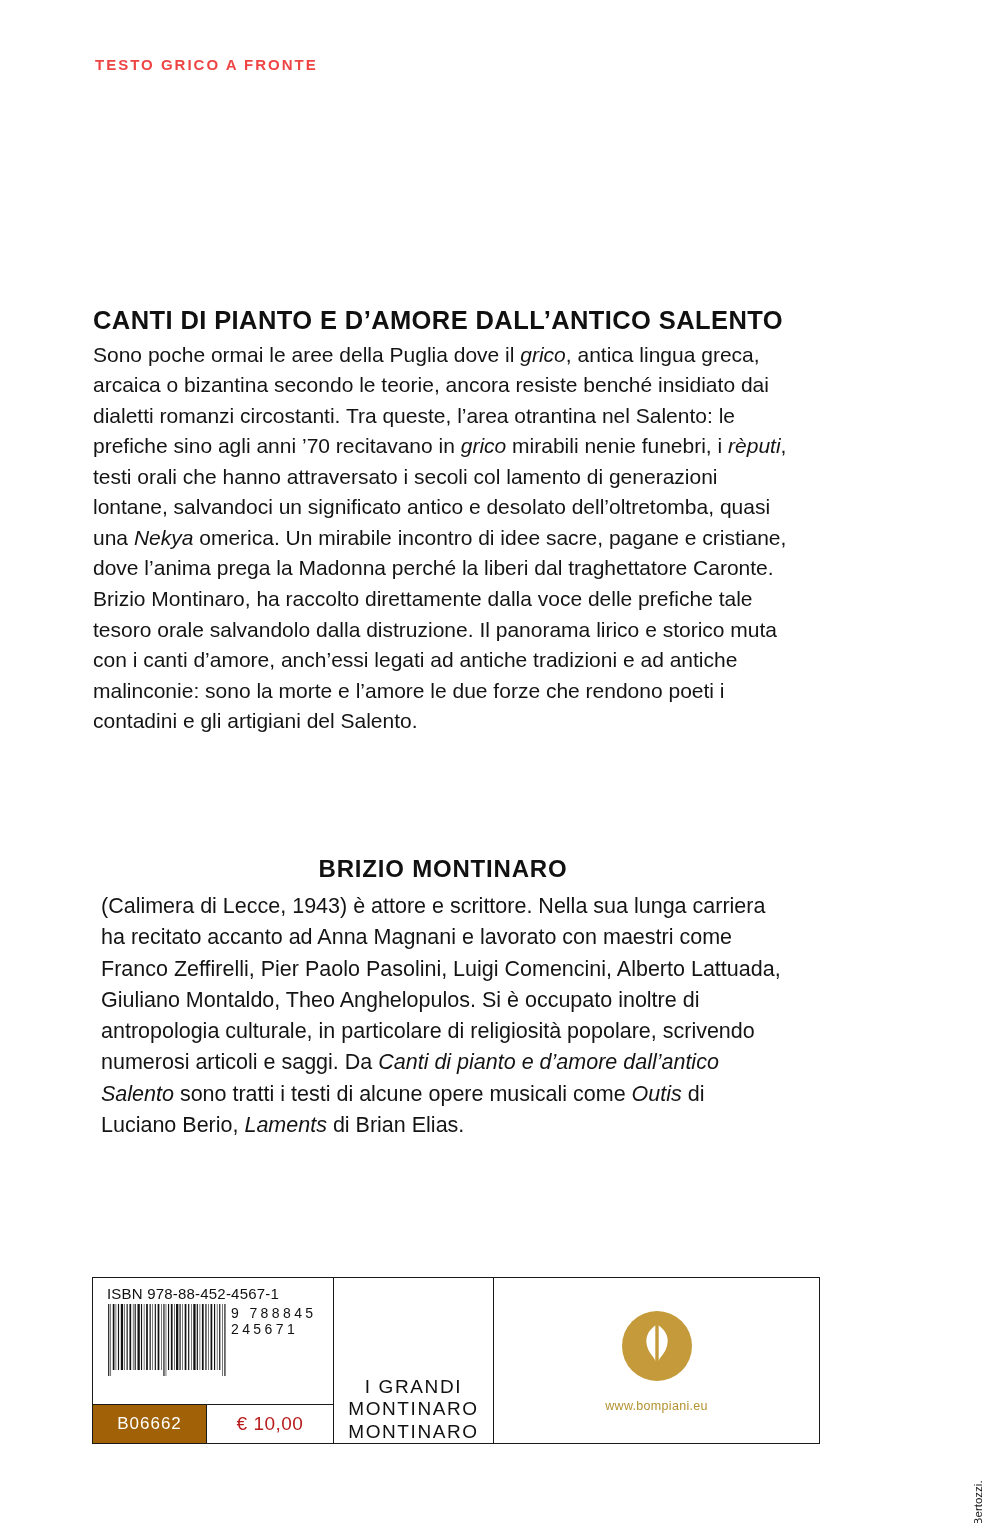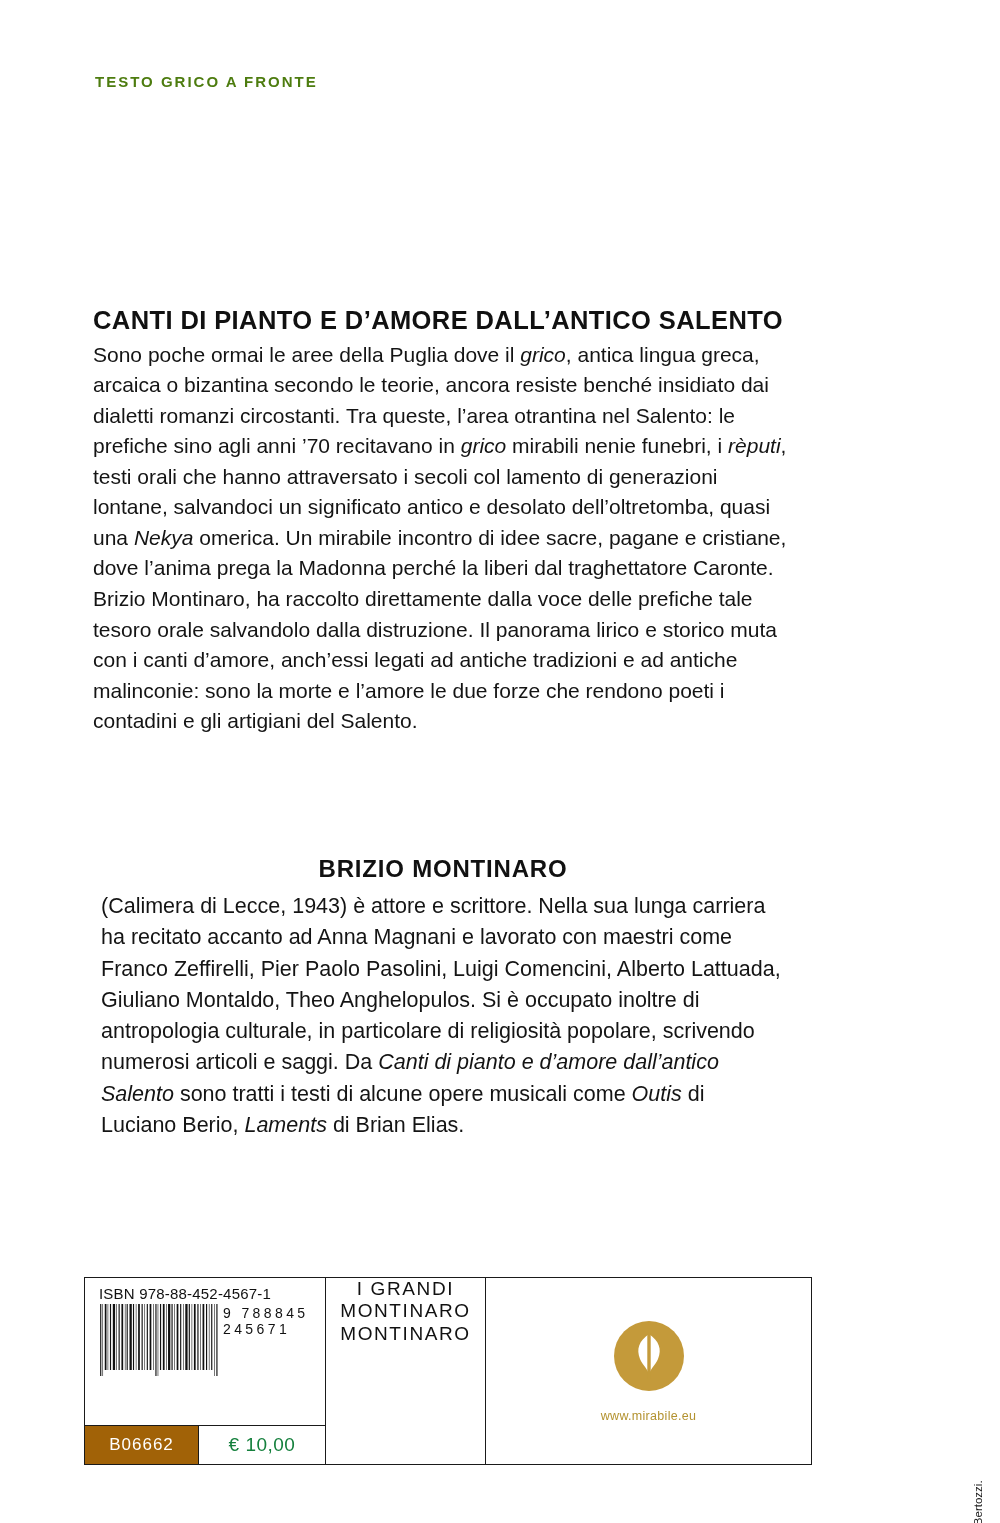--- a/index.html
+++ b/index.html
@@ -18,25 +18,25 @@
 
   .page {
     position: absolute;
     inset: 0;
   }
 
   
   .eyebrow {
     position: absolute;
     left: 95px;
-    top: 73px;
+    top: 56px;
     font-size: 15px;
     font-weight: bold;
     letter-spacing: 2.0px;
-    color: #4d7c0f;
+    color: #ef4444;
     text-transform: uppercase;
   }
 
   
   .blurb {
     position: absolute;
     left: 93px;
     top: 305px;
     width: 700px;
   }
@@ -75,24 +75,24 @@
     font-size: 21.5px;
     line-height: 1.455;
     color: #141414;
     margin: 8px;
   }
   .author-bio em { font-style: italic; }
 
   
   .bottom-bar {
     position: absolute;
-    left: 84px;
+    left: 92px;
     top: 1277px;
     width: 728px;
-    height: 188px;
+    height: 167px;
     border: 1.6px solid #1a1a1a;
     box-sizing: border-box;
     display: flex;
     background: #fff;
   }
   .cell {
     box-sizing: border-box;
     position: relative;
   }
   .cell + .cell {
@@ -148,29 +148,29 @@
     align-items: center;
     justify-content: center;
   }
   .price-box {
     flex: 1;
     border-left: 1.6px solid #1a1a1a;
     display: flex;
     align-items: center;
     justify-content: center;
     font-size: 19px;
-    color: #15803d;
+    color: #b91c1c;
     letter-spacing: 0.5px;
   }
 
   
   .cell-publisher {
     width: 160px;
     display: flex;
-    align-items: flex-start;
+    align-items: flex-end;
     justify-content: center;
     text-align: center;
   }
   .publisher-lines {
     font-size: 19px;
     line-height: 1.18;
     letter-spacing: 1.6px;
     color: #111;
   }
 
@@ -292,21 +292,21 @@
         <div>MONTINARO</div>
       </div>
     </div>
 
     <div class="cell cell-logo">
       <svg class="logo-mark" viewBox="0 0 74 74">
         <circle cx="37" cy="37" r="35" fill="#c49a3a"></circle>
         <path d="M37 15 C27 22 24 30 28 40 C31 47 37 50 37 58 C37 50 43 47 46 40 C50 30 47 22 37 15 Z" fill="#ffffff"></path>
         <rect x="35.3" y="14" width="3.4" height="46" fill="#c49a3a"></rect>
       </svg>
-      <div class="logo-url">www.mirabile.eu</div>
+      <div class="logo-url">www.bompiani.eu</div>
     </div>
 
 
   </div>
 
   <div class="credits">
     <div>In copertina: © Bridgeman Images.</div>
     <div>Progetto grafico: Polystudio. Copertina: Paola Bertozzi.</div>
   </div>
 

